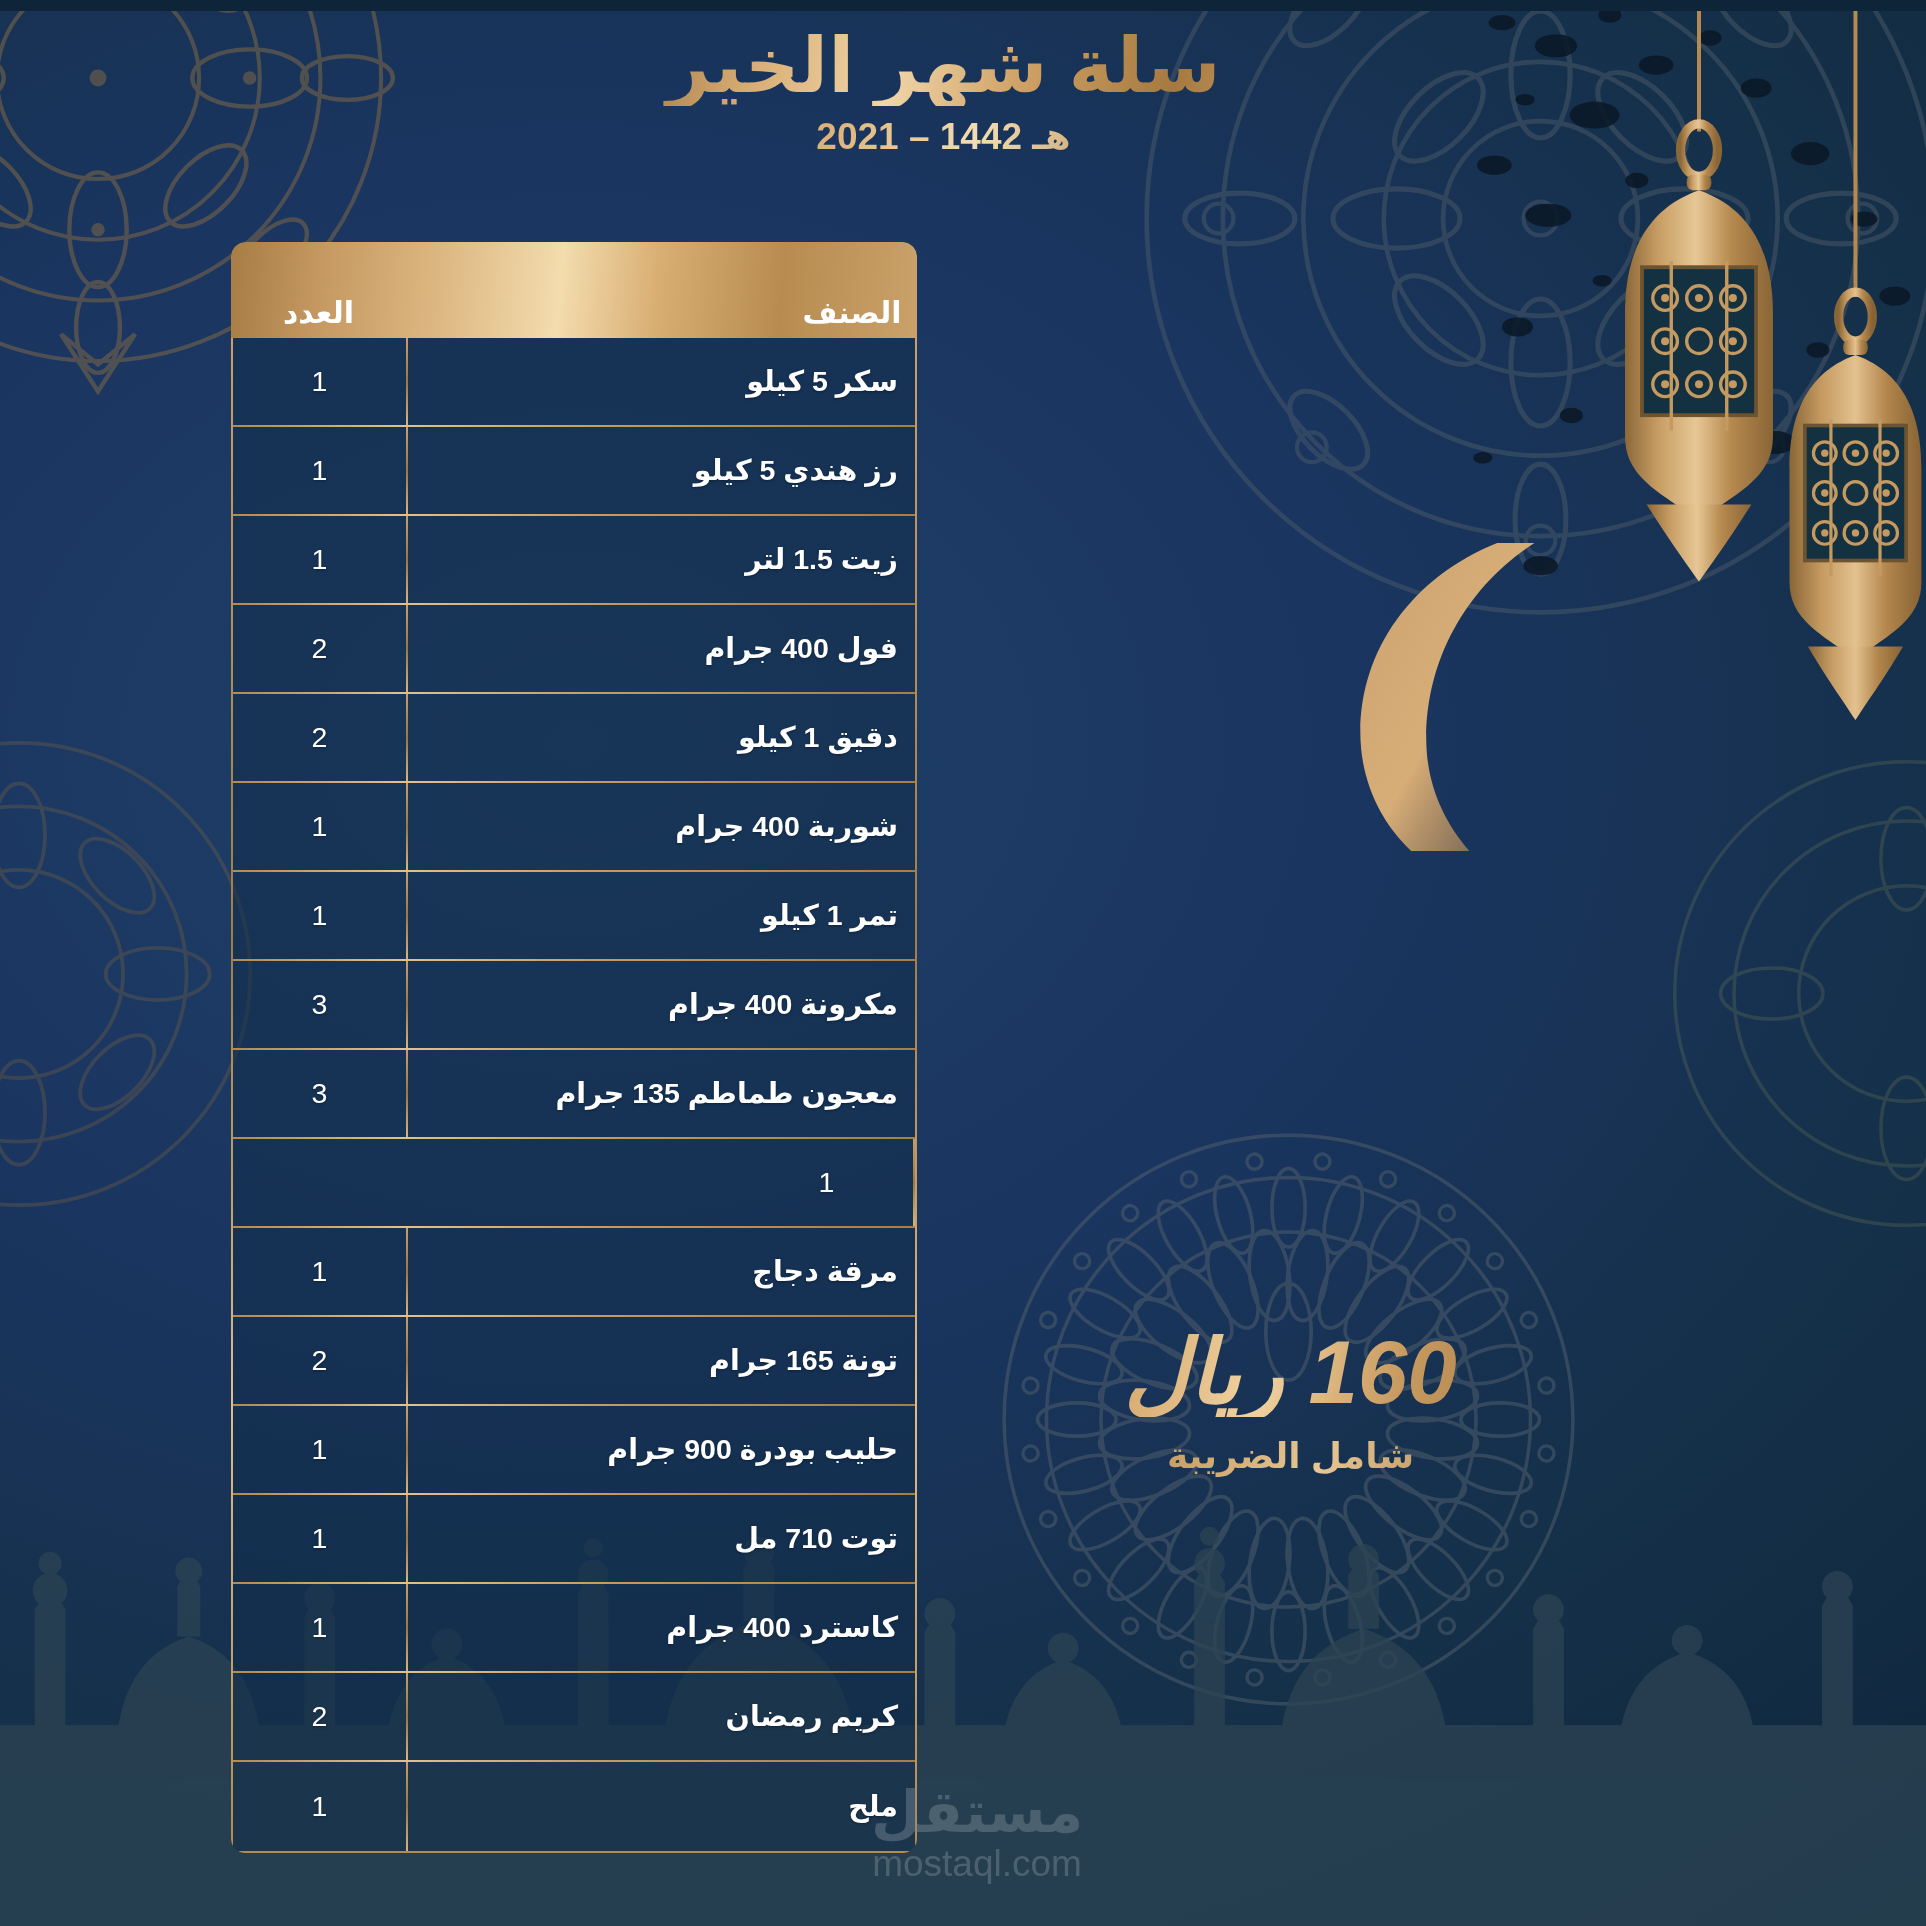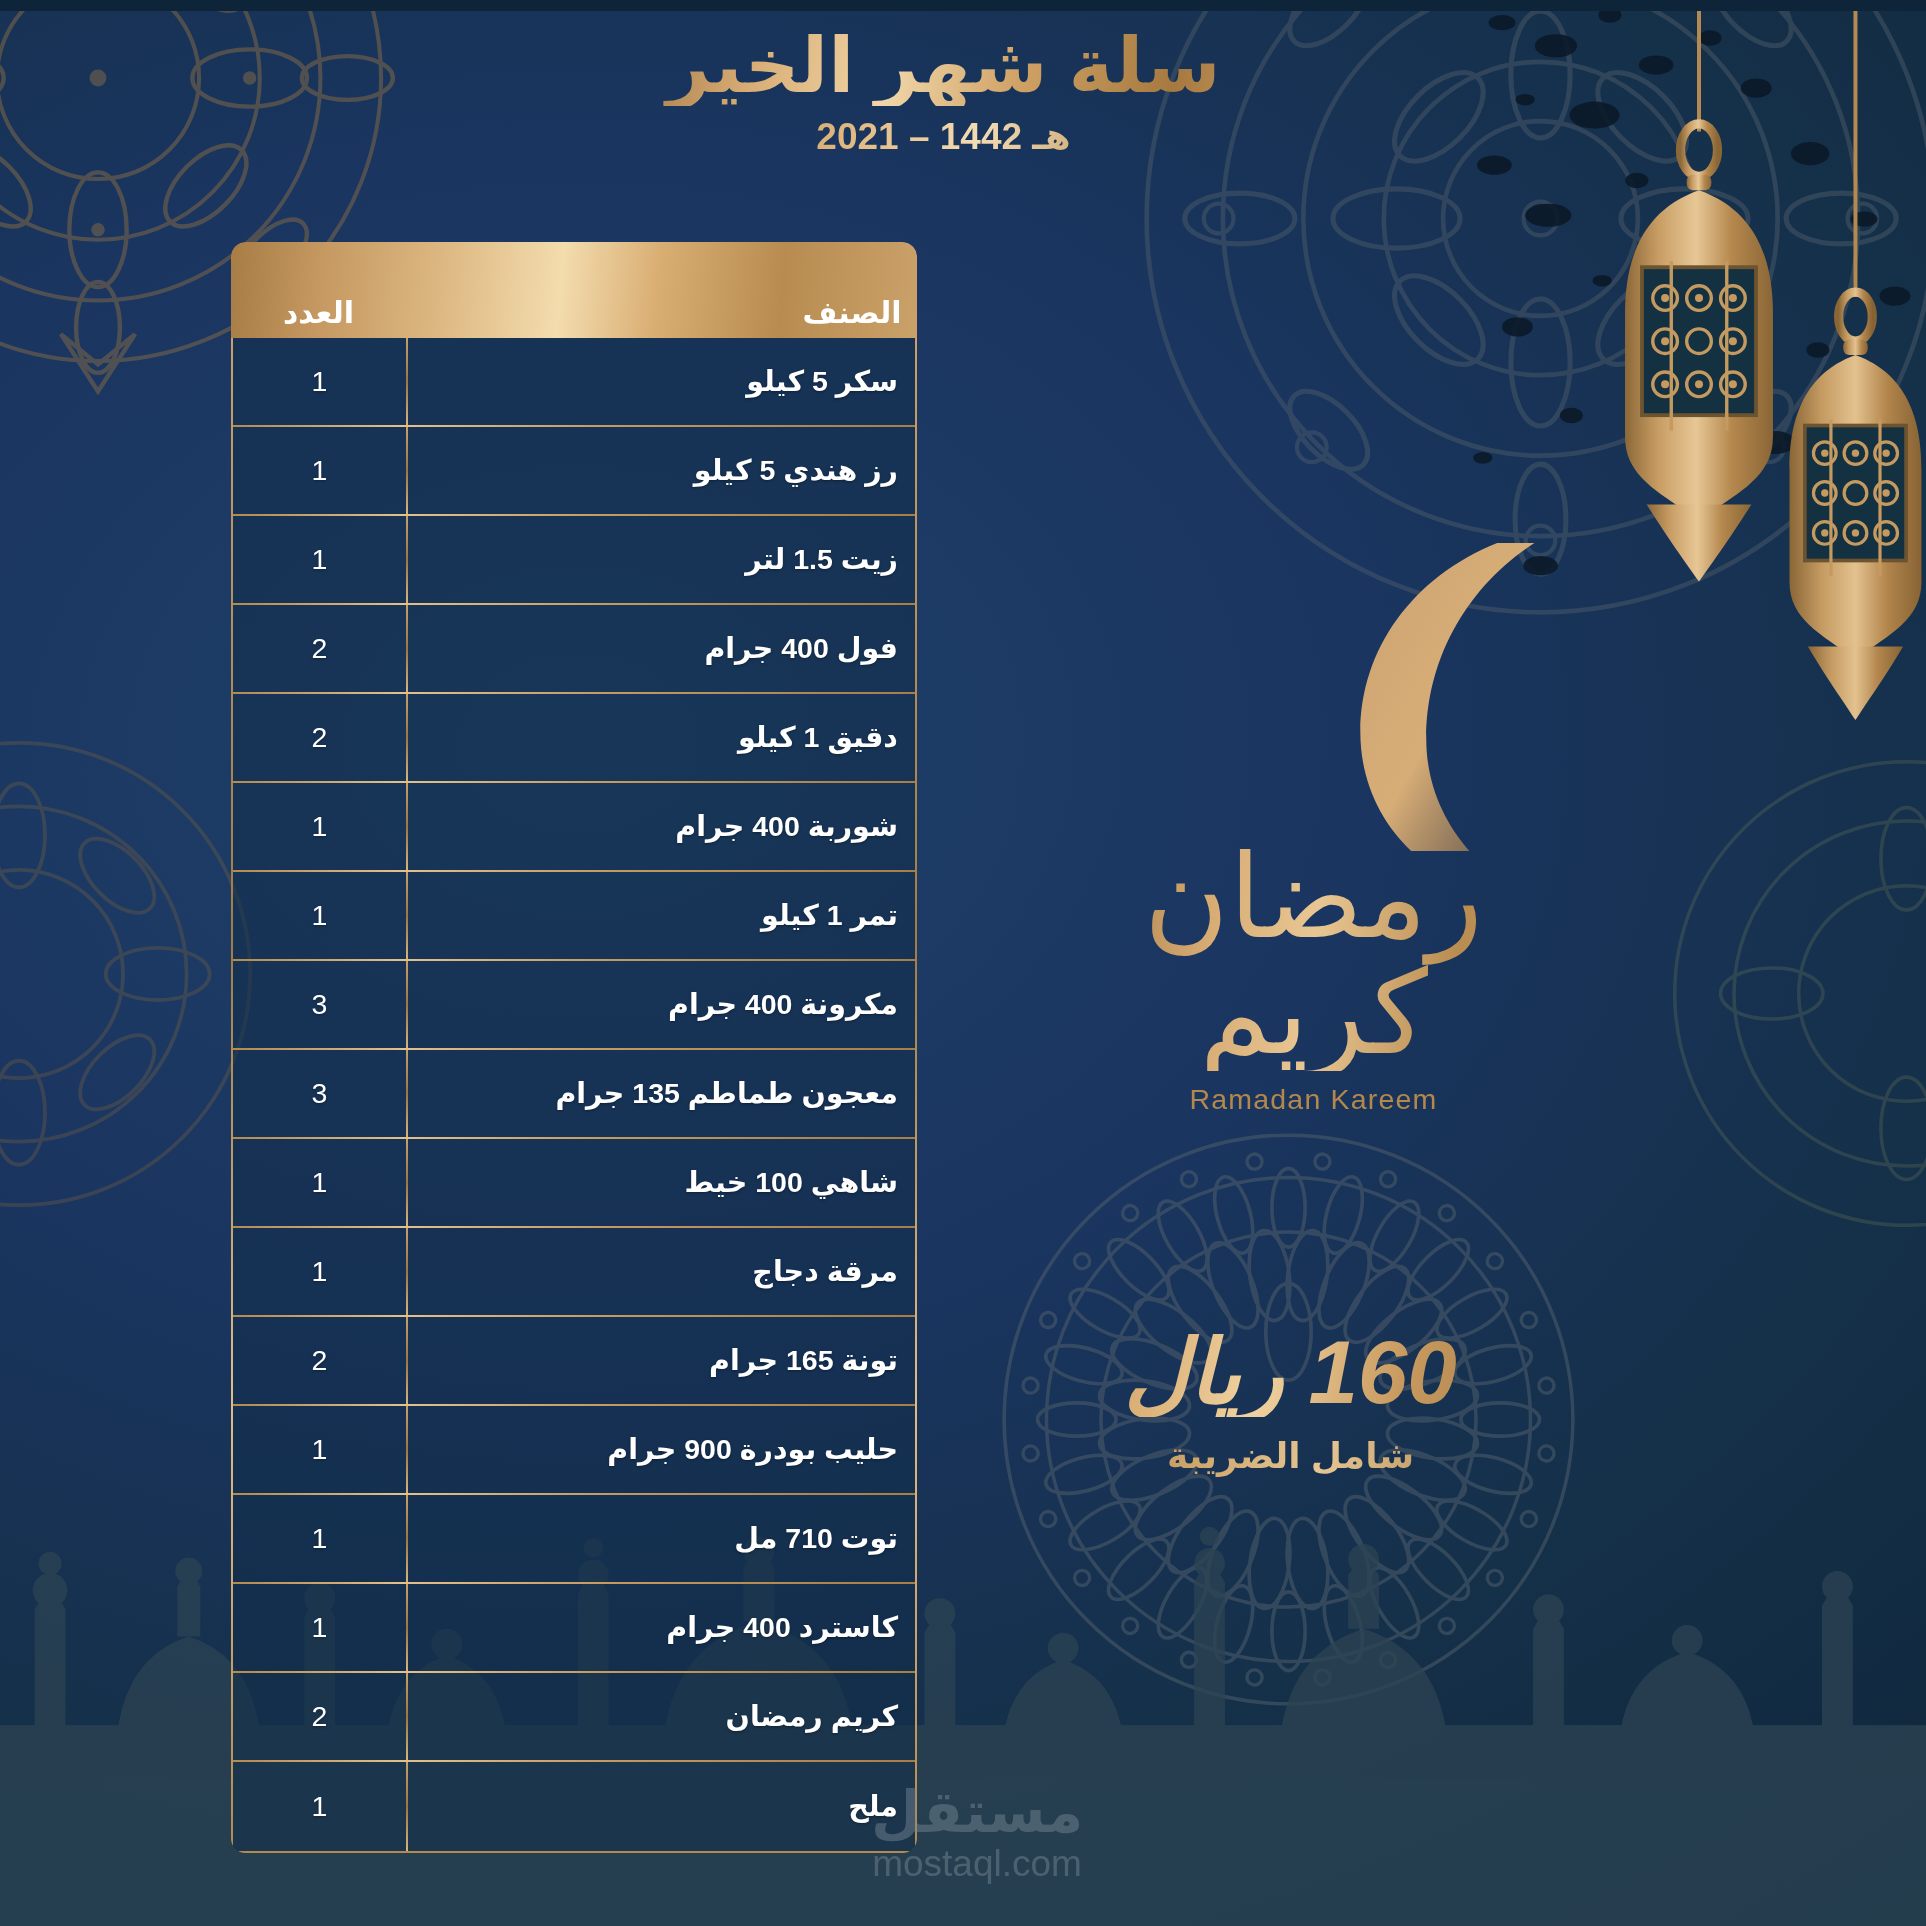--- a/index.html
+++ b/index.html
@@ -565,21 +565,20 @@
         </div>
         <div class="row">
           <div class="cell-item">مكرونة  400  جرام</div>
           <div class="cell-count">3</div>
         </div>
         <div class="row">
           <div class="cell-item">معجون طماطم  135 جرام</div>
           <div class="cell-count">3</div>
         </div>
         <div class="row">
-          <div class="cell-item">شاهي 100 خيط</div>
           <div class="cell-count">1</div>
         </div>
         <div class="row">
           <div class="cell-item">مرقة دجاج</div>
           <div class="cell-count">1</div>
         </div>
         <div class="row">
           <div class="cell-item">تونة  165 جرام</div>
           <div class="cell-count">2</div>
         </div>
@@ -599,24 +598,20 @@
           <div class="cell-item">كريم رمضان</div>
           <div class="cell-count">2</div>
         </div>
         <div class="row">
           <div class="cell-item">ملح</div>
           <div class="cell-count">1</div>
         </div>
       </div>
   </div>
 
-  <div id="ramadan-block">
-    <div id="ramadan-ar">رمضان كريم</div>
-    <div id="ramadan-en">Ramadan Kareem</div>
-  </div>
 
   <div id="price-block">
     <div id="price-main">160 ريال</div>
     <div id="price-note">شامل الضريبة</div>
   </div>
 
   <div id="watermark">
     <div id="wm-ar">مستقل</div>
     <div id="wm-url">mostaql.com</div>
   </div>

